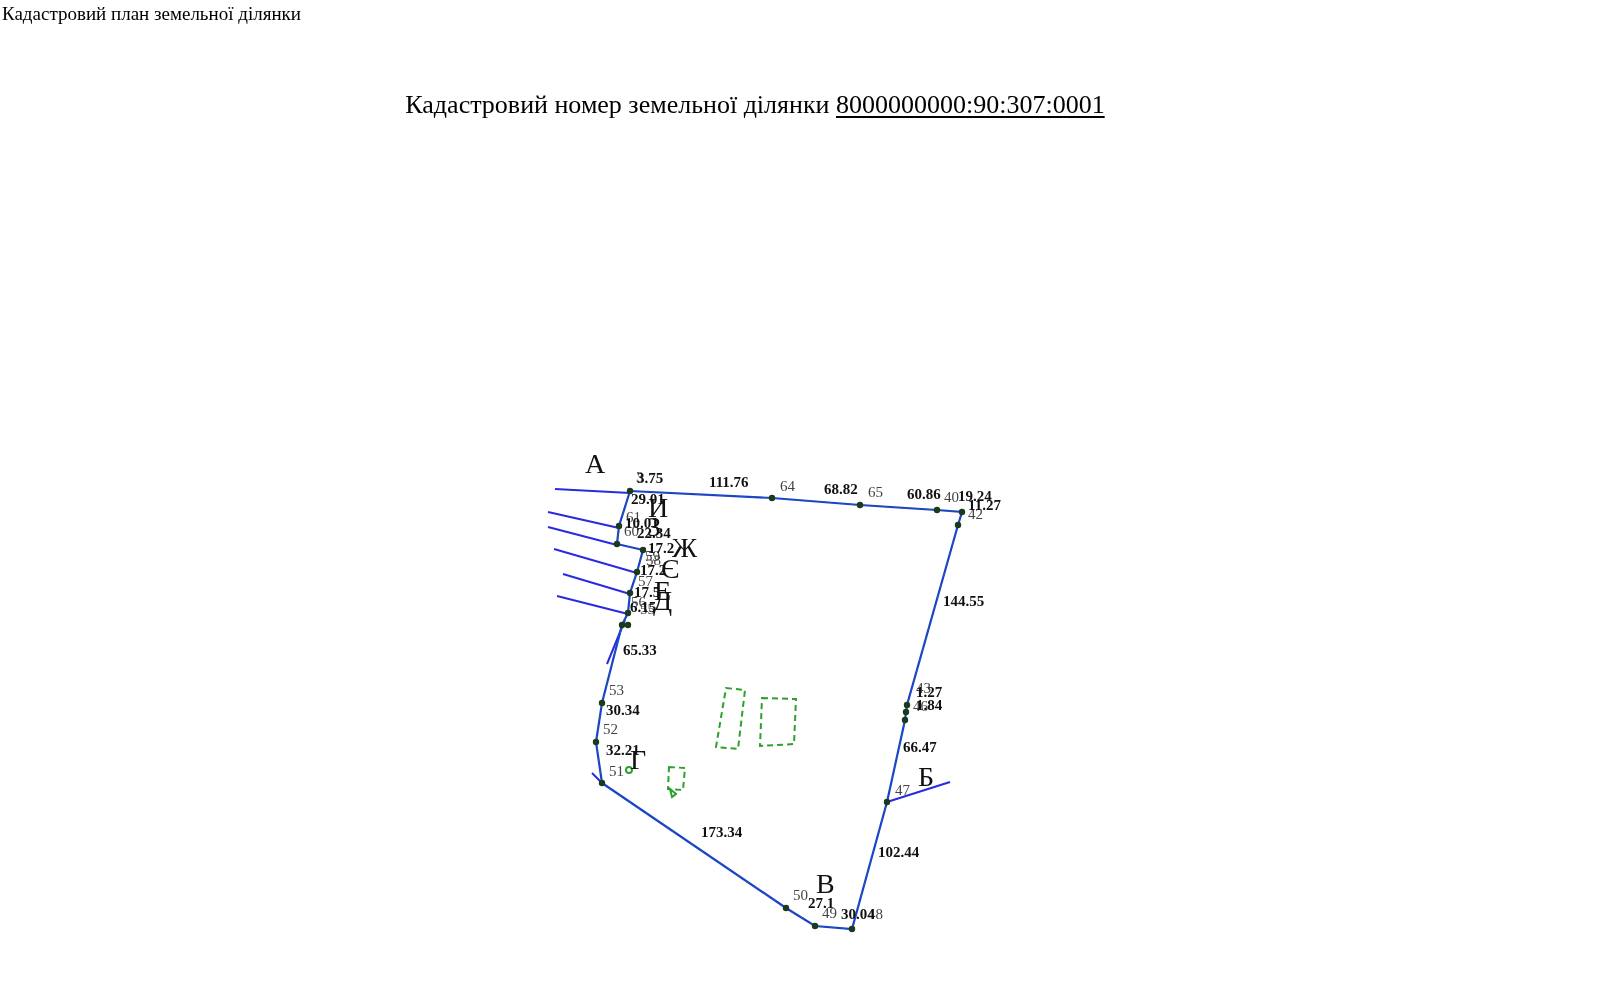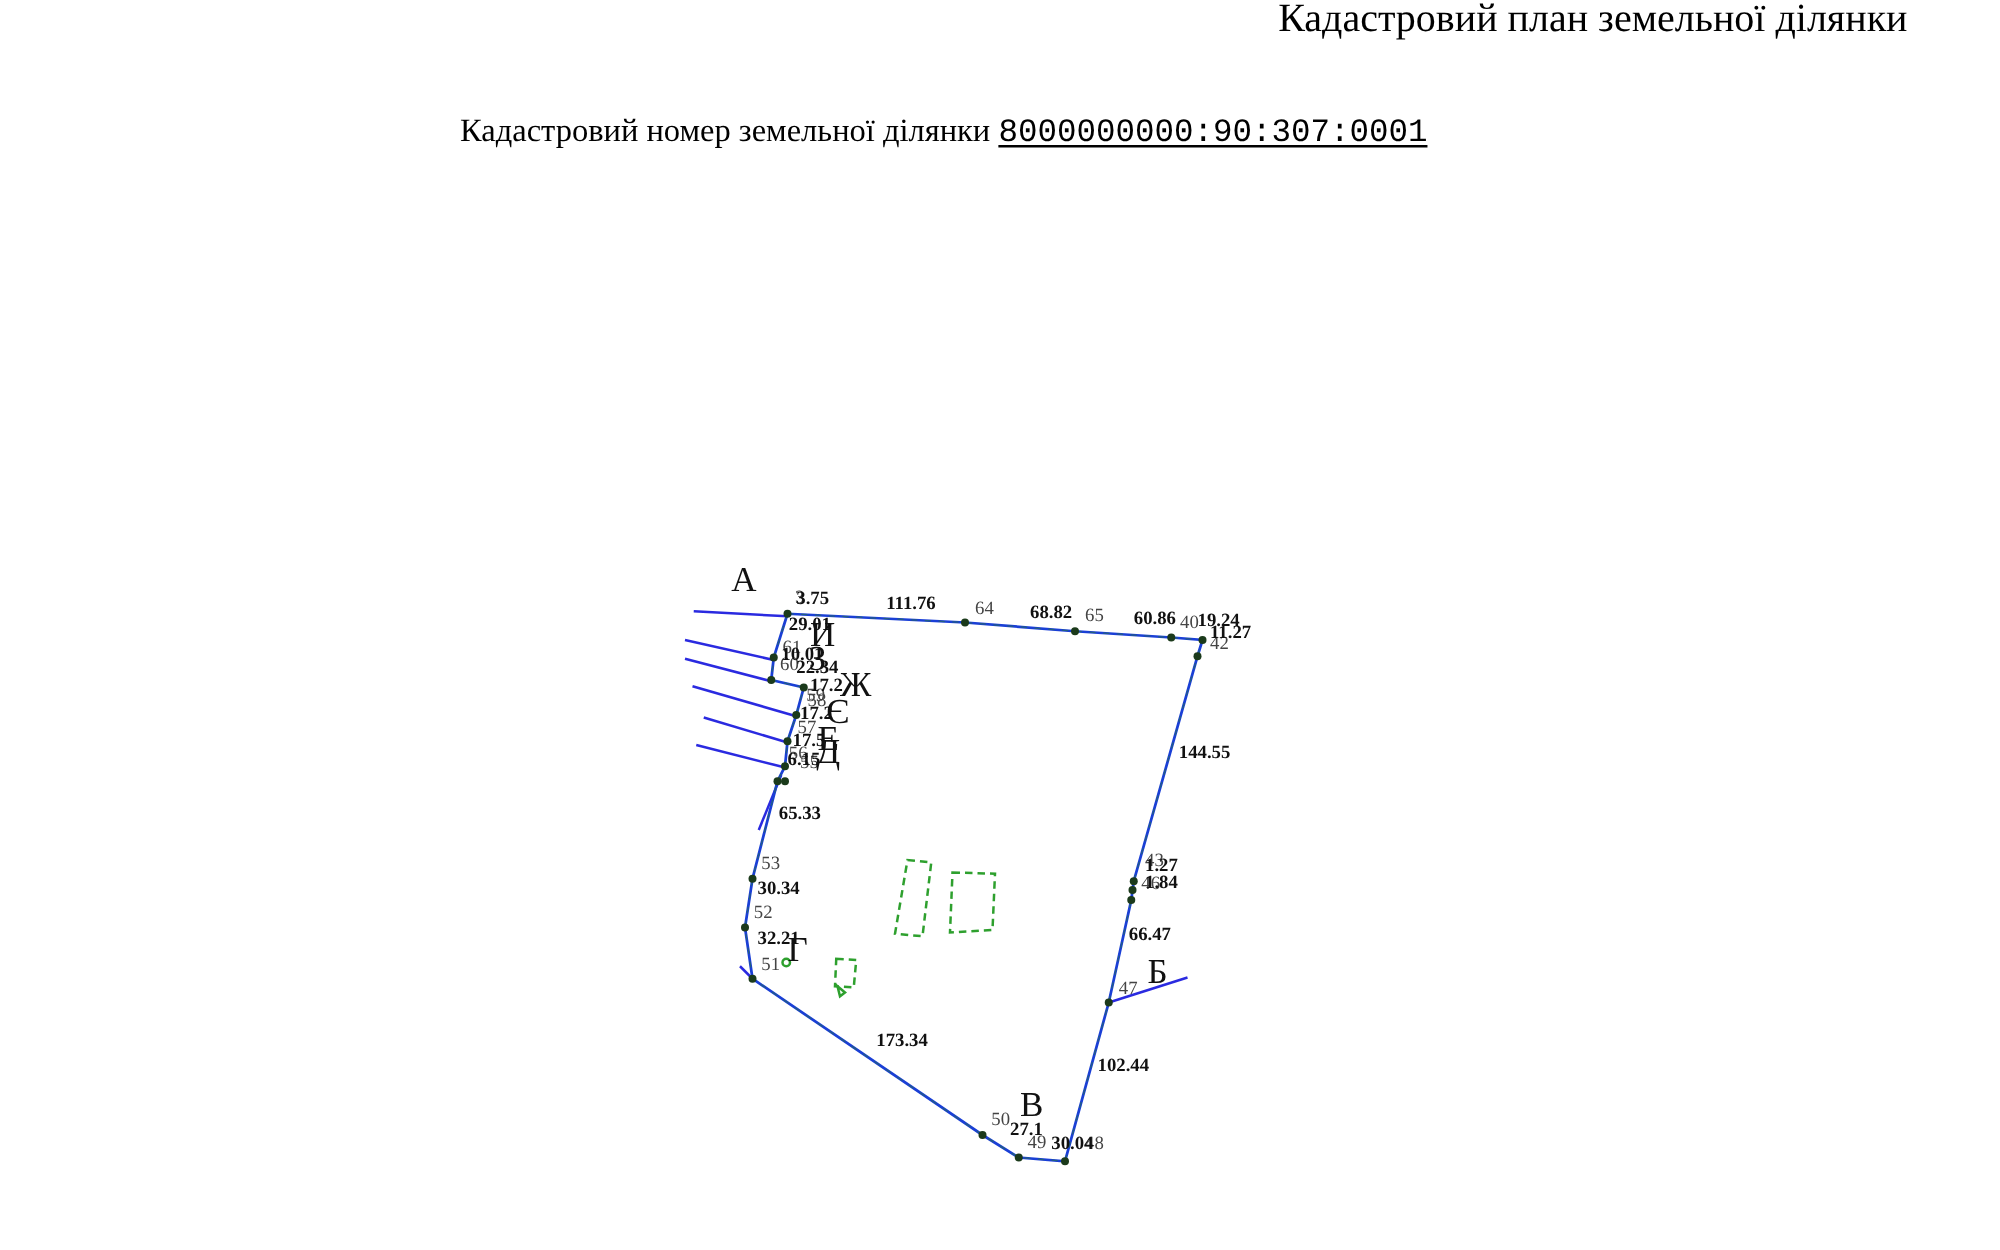--- a/index.html
+++ b/index.html
@@ -1,22 +1,22 @@
 <!DOCTYPE html>
 <html><head>
   <meta charset="utf-8">
   <style>
     html, body { margin: 0; padding: 0; background: #ffffff; }
     body { width: 1600px; height: 1000px; position: relative; overflow: hidden;
            font-family: "Liberation Serif", "DejaVu Serif", serif; color: #000; }
-    .title { position: absolute; top: 0; left: 16px; width: 1510px; text-align: right;
-             font-size: 32px; line-height: 28px; }
+    .title { position: absolute; top: 0; left: 2px; width: 1510px; text-align: left;
+             font-size: 19px; line-height: 28px; }
     .subtitle { position: absolute; top: 90px; left: 0; width: 1510px; text-align: center;
                 font-size: 26px; line-height: 30px; }
-    .cad-num { text-decoration: underline; text-underline-offset: 3px; font-family: Liberation Mono, monospace; }
+    .cad-num { text-decoration: underline; text-underline-offset: 3px; }
     #plan { position: absolute; left: 0; top: 0; }
     .seg-label { font-family: "Liberation Serif", serif; font-weight: bold; font-size: 15px; fill: #111; }
     .pt-label { font-family: "Liberation Serif", serif; font-size: 15px; fill: #444; }
     .big-label { font-family: "Liberation Serif", serif; font-size: 28px; fill: #111; }
   </style>
 </head>
 <body>
 
 <div class="title">Кадастровий план земельної ділянки</div>
 <div class="subtitle">

